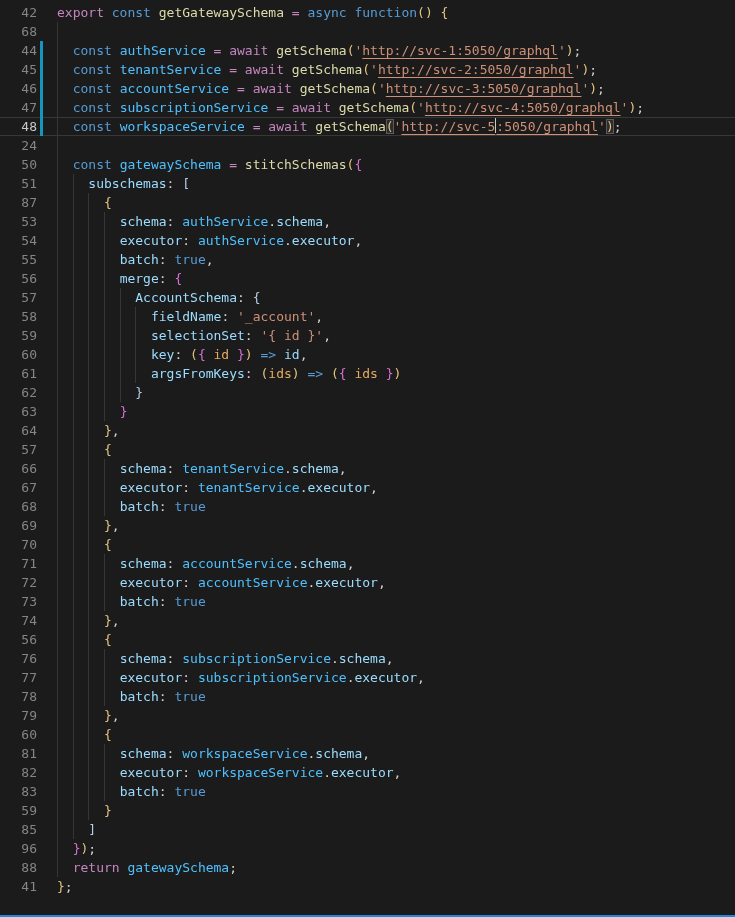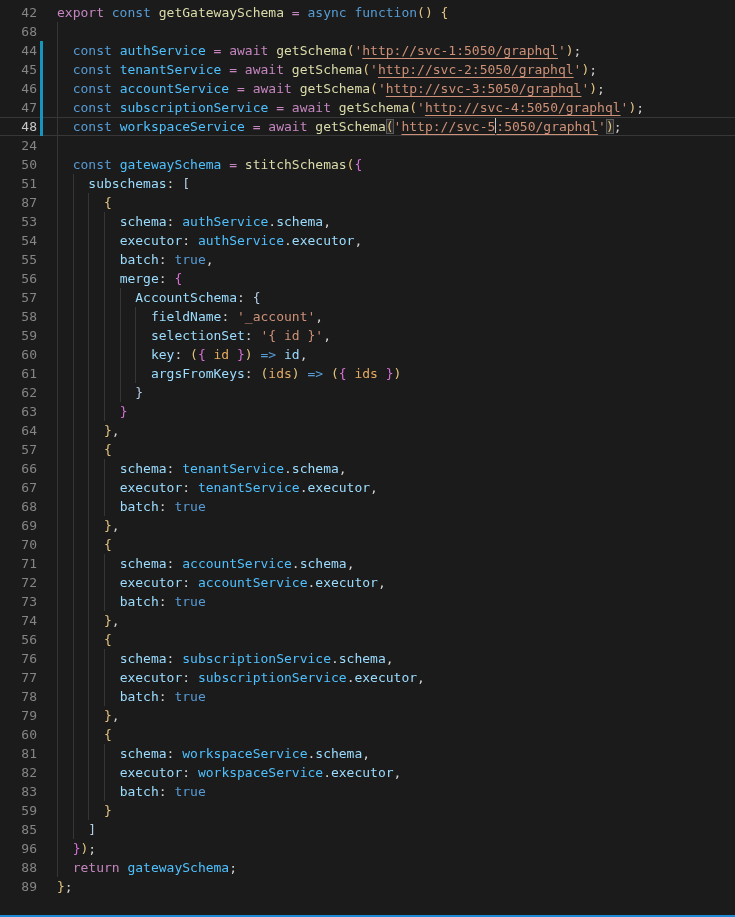--- a/index.html
+++ b/index.html
@@ -68,16 +68,16 @@
       <div class="ln"><span class="num">78</span><span class="git"></span><span class="code"><span class="guide" style="left: 0ch;"></span><span class="guide" style="left: 2ch;"></span><span class="guide" style="left: 4ch;"></span><span class="guide" style="left: 6ch;"></span><span class="tok" style="color: rgb(212, 212, 212);">        </span><span class="tok" style="color: rgb(156, 220, 254);">batch</span><span class="tok" style="color: rgb(212, 212, 212);">: </span><span class="tok" style="color: rgb(86, 156, 214);">true</span></span></div>
       <div class="ln"><span class="num">79</span><span class="git"></span><span class="code"><span class="guide" style="left: 0ch;"></span><span class="guide" style="left: 2ch;"></span><span class="guide" style="left: 4ch;"></span><span class="tok" style="color: rgb(212, 212, 212);">      </span><span class="tok" style="color: rgb(228, 196, 129);">}</span><span class="tok" style="color: rgb(212, 212, 212);">,</span></span></div>
       <div class="ln"><span class="num">60</span><span class="git"></span><span class="code"><span class="guide" style="left: 0ch;"></span><span class="guide" style="left: 2ch;"></span><span class="guide" style="left: 4ch;"></span><span class="tok" style="color: rgb(212, 212, 212);">      </span><span class="tok" style="color: rgb(228, 196, 129);">{</span></span></div>
       <div class="ln"><span class="num">81</span><span class="git"></span><span class="code"><span class="guide" style="left: 0ch;"></span><span class="guide" style="left: 2ch;"></span><span class="guide" style="left: 4ch;"></span><span class="guide" style="left: 6ch;"></span><span class="tok" style="color: rgb(212, 212, 212);">        </span><span class="tok" style="color: rgb(156, 220, 254);">schema</span><span class="tok" style="color: rgb(212, 212, 212);">: </span><span class="tok" style="color: rgb(79, 193, 255);">workspaceService</span><span class="tok" style="color: rgb(212, 212, 212);">.</span><span class="tok" style="color: rgb(156, 220, 254);">schema</span><span class="tok" style="color: rgb(212, 212, 212);">,</span></span></div>
       <div class="ln"><span class="num">82</span><span class="git"></span><span class="code"><span class="guide" style="left: 0ch;"></span><span class="guide" style="left: 2ch;"></span><span class="guide" style="left: 4ch;"></span><span class="guide" style="left: 6ch;"></span><span class="tok" style="color: rgb(212, 212, 212);">        </span><span class="tok" style="color: rgb(156, 220, 254);">executor</span><span class="tok" style="color: rgb(212, 212, 212);">: </span><span class="tok" style="color: rgb(79, 193, 255);">workspaceService</span><span class="tok" style="color: rgb(212, 212, 212);">.</span><span class="tok" style="color: rgb(156, 220, 254);">executor</span><span class="tok" style="color: rgb(212, 212, 212);">,</span></span></div>
       <div class="ln"><span class="num">83</span><span class="git"></span><span class="code"><span class="guide" style="left: 0ch;"></span><span class="guide" style="left: 2ch;"></span><span class="guide" style="left: 4ch;"></span><span class="guide" style="left: 6ch;"></span><span class="tok" style="color: rgb(212, 212, 212);">        </span><span class="tok" style="color: rgb(156, 220, 254);">batch</span><span class="tok" style="color: rgb(212, 212, 212);">: </span><span class="tok" style="color: rgb(86, 156, 214);">true</span></span></div>
       <div class="ln"><span class="num">59</span><span class="git"></span><span class="code"><span class="guide" style="left: 0ch;"></span><span class="guide" style="left: 2ch;"></span><span class="guide" style="left: 4ch;"></span><span class="tok" style="color: rgb(212, 212, 212);">      </span><span class="tok" style="color: rgb(228, 196, 129);">}</span></span></div>
       <div class="ln"><span class="num">85</span><span class="git"></span><span class="code"><span class="guide" style="left: 0ch;"></span><span class="guide" style="left: 2ch;"></span><span class="tok" style="color: rgb(212, 212, 212);">    </span><span class="tok" style="color: rgb(181, 206, 232);">]</span></span></div>
       <div class="ln"><span class="num">96</span><span class="git"></span><span class="code"><span class="guide" style="left: 0ch;"></span><span class="tok" style="color: rgb(212, 212, 212);">  </span><span class="tok" style="color: rgb(214, 112, 214);">}</span><span class="tok" style="color: rgb(228, 196, 129);">)</span><span class="tok" style="color: rgb(212, 212, 212);">;</span></span></div>
       <div class="ln"><span class="num">88</span><span class="git"></span><span class="code"><span class="guide" style="left: 0ch;"></span><span class="tok" style="color: rgb(212, 212, 212);">  </span><span class="tok" style="color: rgb(197, 134, 192);">return </span><span class="tok" style="color: rgb(79, 193, 255);">gatewaySchema</span><span class="tok" style="color: rgb(212, 212, 212);">;</span></span></div>
-      <div class="ln"><span class="num">89</span><span class="git"></span><span class="code"><span class="tok" style="color: rgb(228, 196, 129);">}</span><span class="tok" style="color: rgb(212, 212, 212);">;</span></span></div>
+      <div class="ln"><span class="num">41</span><span class="git"></span><span class="code"><span class="tok" style="color: rgb(228, 196, 129);">}</span><span class="tok" style="color: rgb(212, 212, 212);">;</span></span></div>
     </div>
 </div>
 <div class="bottom-border"></div>
 
 </body></html>

